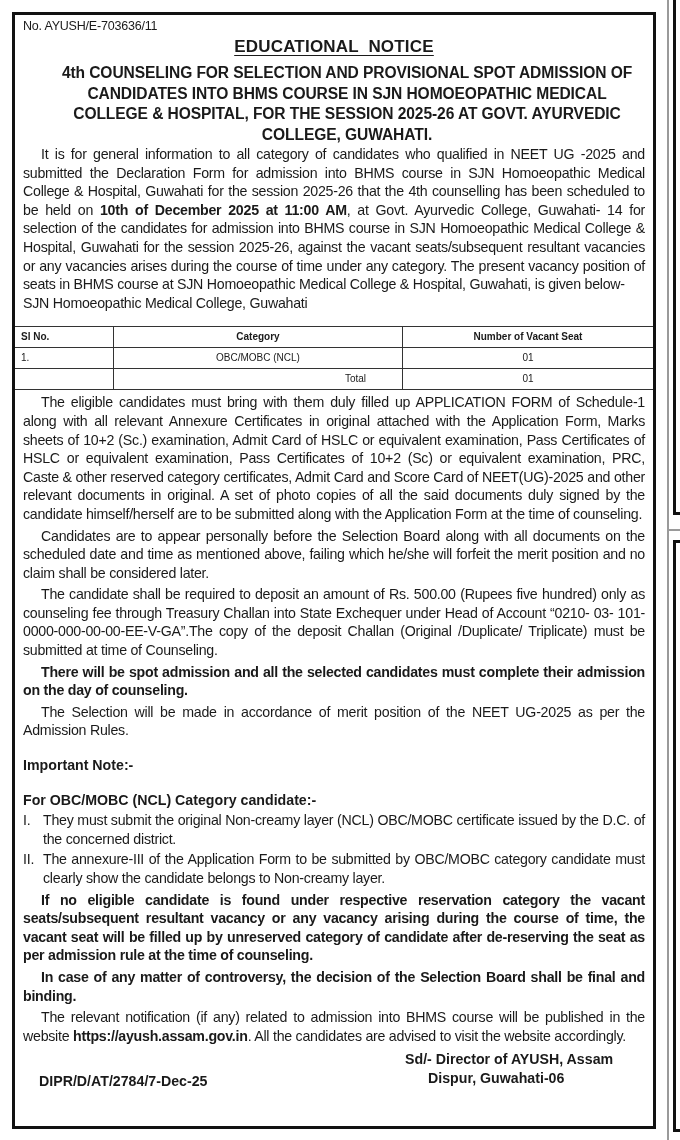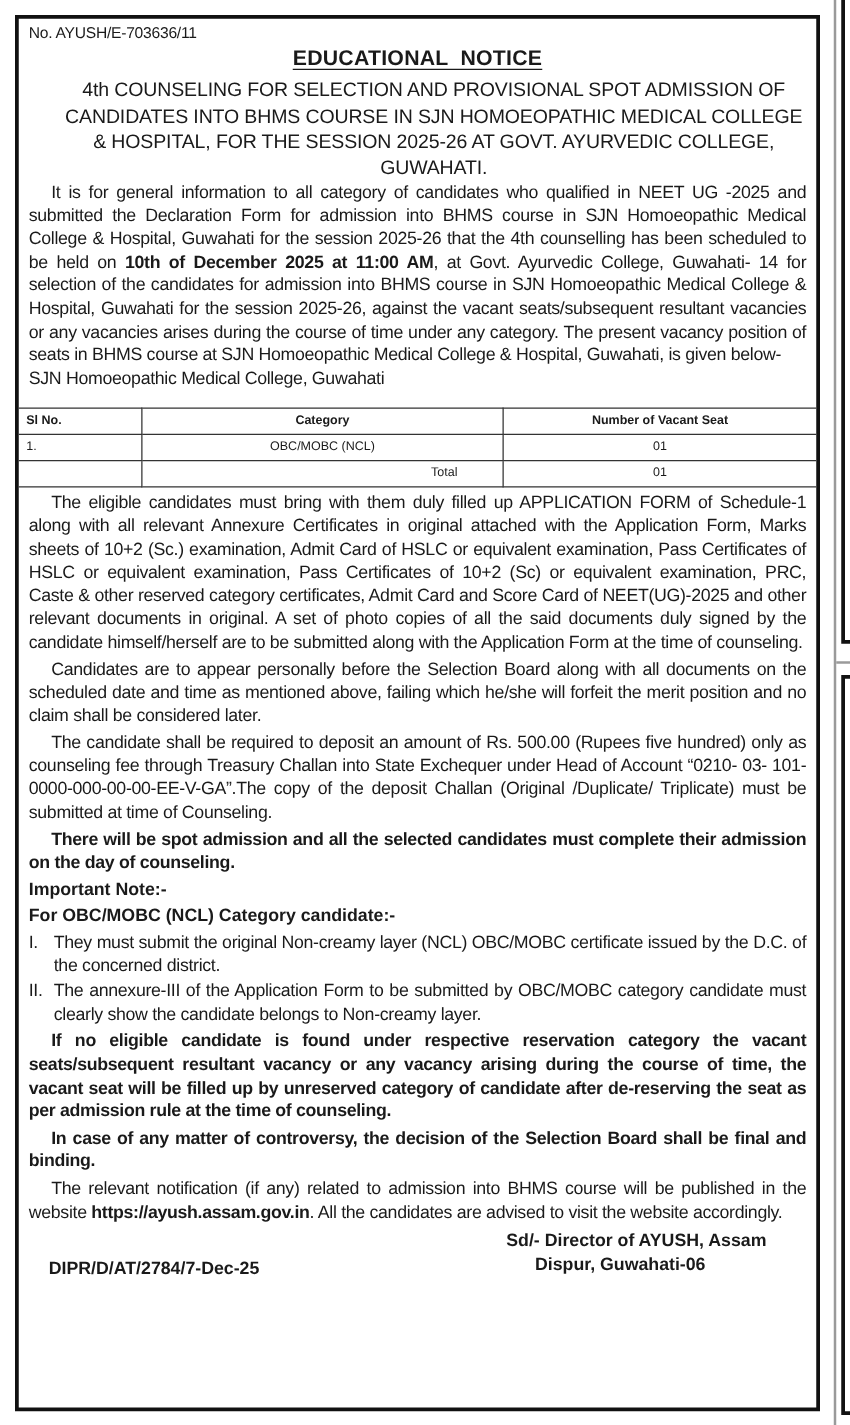--- a/index.html
+++ b/index.html
@@ -17,21 +17,21 @@
     position: absolute; left: 12px; top: 12px; width: 644px; height: 1117px;
     border: 3px solid #111; box-sizing: border-box;
     padding: 3px 8px 0 8px;
   }
   .ref-no { font-weight: normal; font-size: 12.5px; letter-spacing: -0.2px; line-height: 16px; }
   .title {
     text-align: center; font-weight: bold; font-size: 17px; line-height: 24px; margin-top: 1px;
     text-decoration: underline; text-underline-offset: 3px; letter-spacing: 0.2px;
   }
   .subtitle {
-    text-align: center; font-weight: normal; font-size: 15.6px; line-height: 20.5px;
+    text-align: center; font-weight: bold; font-size: 15.6px; line-height: 20.5px;
     margin-top: 4px; letter-spacing: -0.1px; margin-left: 26px;
   }
   p.body {
     margin: 0; font-size: 14.2px; line-height: 18.6px; text-align: justify; letter-spacing: -0.25px;
   }
   p.indent { text-indent: 18px; }
   p.gap { margin-top: 3px; }
   p.bold { font-weight: bold; }
   .intro { margin-top: 4px; }
 
@@ -42,21 +42,21 @@
   table.vacancy td, table.vacancy th {
     border-top: 1.5px solid #333; border-bottom: 1.5px solid #333; height: 20px; padding: 0 6px;
     line-height: 20px;
   }
   table.vacancy th { font-weight: bold; }
   .c-sl { width: 86px; text-align: left; border-right: 1.5px solid #333; }
   .c-cat { width: 246px; text-align: center; border-right: 1.5px solid #333; }
   .c-num { text-align: center; }
   .c-total { text-align: right !important; padding-right: 36px !important; }
 
-  .heading { font-weight: bold; font-size: 14.2px; line-height: 18.6px; margin-top: 3px; }
+  .heading { font-weight: bold; font-size: 14.2px; line-height: 18.6px; margin-top: 16px; }
   .list-item { display: flex; font-size: 14.2px; line-height: 18.6px; text-align: justify; letter-spacing: -0.25px; margin-top: 2px; }
   .list-item .num { width: 20px; flex: none; }
   .list-item .txt { flex: 1; }
 
   .sign-block { position: relative; height: 42px; margin-top: 6px; font-weight: bold; font-size: 14.2px; }
   .sign-line1 { position: absolute; left: 382px; top: 0; }
   .sign-line2 { position: absolute; left: 405px; top: 19px; }
   .dipr { position: absolute; left: 16px; top: 22px; }
 </style>
 </head>
@@ -92,20 +92,21 @@
       <td class="c-cat c-total">Total</td>
       <td class="c-num">01</td>
     </tr>
   </tbody>
     </table>
 
   <p class="body indent gap">The eligible candidates must bring with them duly filled up APPLICATION FORM of Schedule-1 along with all relevant Annexure Certificates in original attached with the Application Form, Marks sheets of 10+2 (Sc.) examination, Admit Card of HSLC or equivalent examination, Pass Certificates of HSLC or equivalent examination, Pass Certificates of 10+2 (Sc) or equivalent examination, PRC, Caste &amp; other reserved category certificates, Admit Card and Score Card of NEET(UG)-2025 and other relevant documents in original. A set of photo copies of all the said documents duly signed by the candidate himself/herself are to be submitted along with the Application Form at the time of counseling.</p>
   <p class="body indent gap">Candidates are to appear personally before the Selection Board along with all documents on the scheduled date and time as mentioned above, failing which he/she will forfeit the merit position and no claim shall be considered later.</p>
   <p class="body indent gap">The candidate shall be required to deposit an amount of Rs. 500.00 (Rupees five hundred) only as counseling fee through Treasury Challan into State Exchequer under Head of Account “0210- 03- 101- 0000-000-00-00-EE-V-GA”.The copy of the deposit Challan (Original /Duplicate/ Triplicate) must be submitted at time of Counseling.</p>
   <p class="body indent gap bold">There will be spot admission and all the selected candidates must complete their admission on the day of counseling.</p>
+  <p class="body indent gap">The Selection will be made in accordance of merit position of the NEET UG-2025 as per the Admission Rules.</p>
 
   <div class="heading">Important Note:-</div>
   <div class="heading">For OBC/MOBC (NCL) Category candidate:-</div>
 
   <div class="list-item">
     <span class="num">I.</span>
     <span class="txt">They must submit the original Non-creamy layer (NCL) OBC/MOBC certificate issued by the D.C. of the concerned district.</span>
   </div>
   <div class="list-item">
     <span class="num">II.</span>

